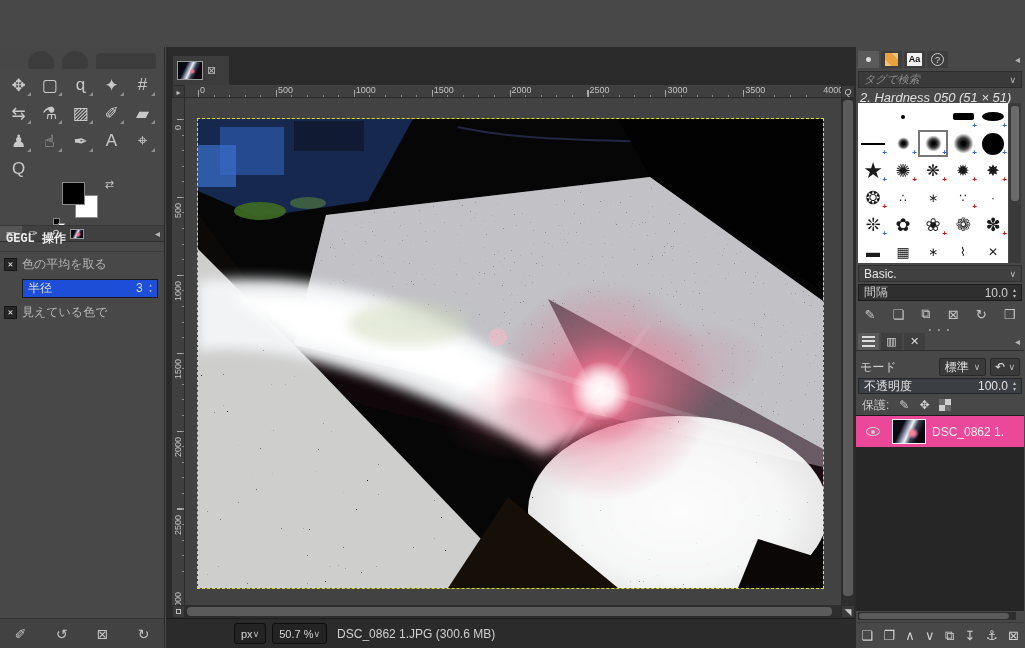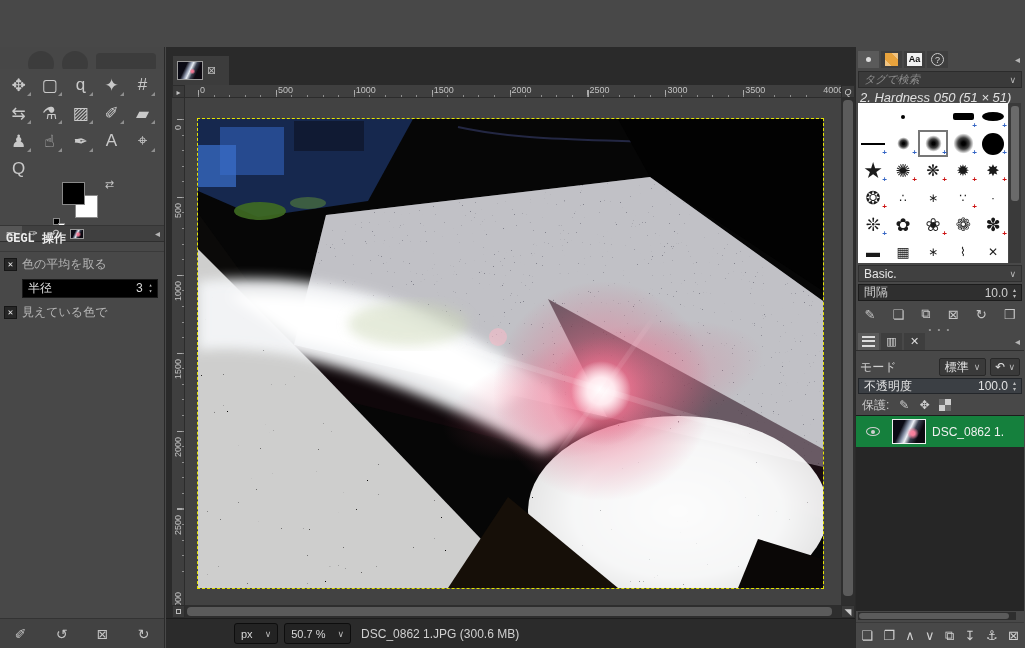--- a/index.html
+++ b/index.html
@@ -57,21 +57,21 @@
   .minithumb { width:14px; height:10px; border:1px solid #999;
       background:
         radial-gradient(circle at 60% 55%, rgba(255,120,150,.9) 1px, transparent 3px),
         linear-gradient(115deg, #0a0a14 30%, #8a93a8 42%, #e8eef5 50%, #3a4050 62%, #0c0810 75%);}
 
   .gegl-panel { position:absolute; left:0; top:180px; width:164px;font-family:Liberation Mono, monospace; }
   .gegl-title { font-weight:bold; color:#ececec; padding:3px 6px 4px; border-bottom:1px solid #3a3a3a; }
   .optrow { display:flex; align-items:center; padding:4px 4px 2px; color:#b4b4b4; }
   .xbox { width:13px; height:13px; background:#262626; border:1px solid #161616; color:#e8e8e8;
           font-size:9px; line-height:12px; text-align:center; margin-right:5px; }
-  .spinfield { position:relative; margin:4px 6px 2px 22px; height:19px; background:#000000;
+  .spinfield { position:relative; margin:4px 6px 2px 22px; height:19px; background:#1d4ed8;
                border:1px solid #191919; color:#dcdcdc; display:flex; align-items:center; padding:0 14px 0 5px; }
   .spinfield .val { margin-left:auto; }
   .spinner { position:absolute; right:1px; top:0; width:11px; height:100%; display:flex; flex-direction:column;
              align-items:center; justify-content:center; color:#bbb; font-size:6px; line-height:6px; }
 
   .toolbox-footer { position:absolute; left:0; top:571px; width:164px; height:30px; background:#424242;
                     border-top:1px solid #333; display:flex; align-items:center; justify-content:space-around; }
   .tfbtn { color:#c3c3c3; font-size:14px; width:24px; text-align:center; }
 
   
@@ -107,21 +107,21 @@
   .hscroll .thumb { position:absolute; left:2px; top:2px; width:645px; height:9px; background:#5b5b5b; border-radius:4px; }
   .quickmask { position:absolute; left:6px; top:558px; width:13px; height:13px; background:#3a3a3a; border:1px solid #2c2c2c; }
   .quickmask i { display:block; margin:3px; width:5px; height:5px; border:1px dashed #bbb; }
   .navpreview { position:absolute; left:675px; top:558px; width:14px; height:13px; background:#3a3a3a;
                 border:1px solid #2c2c2c; color:#ccc; font-size:9px; line-height:12px; text-align:center; }
 
   
   .statusbar { position:absolute; left:166px; top:618px; width:689px; height:30px; background:#2b2b2b;
                display:flex; align-items:center; border-top:1px solid #1d1d1d; }
   .sb-drop { height:21px; background:#232323; border:1px solid #0d0d0d; border-radius:3px; color:#d8d8d8;
-             display:flex; align-items:center; gap:12px; padding:0 6px; margin-right:6px; font-size:11px; }
+             display:flex; align-items:center; gap:0; padding:0 6px; margin-right:6px; font-size:11px; }
   .sb-drop .chev { font-size:9px; color:#bbb; }
   .sb-text { color:#d0d0d0; margin-left:4px; white-space:nowrap; }
 
   
   .rightdock { position:absolute; left:855px; top:47px; width:170px; height:601px; background:#484848;
                border-left:1px solid #2a2a2a; }
   .rd-tabs { position:absolute; left:0; top:3px; width:168px; height:19px; display:flex; align-items:center; }
   .rtab { width:21px; height:17px; margin-left:2px; display:flex; align-items:center; justify-content:center;
           background:#3e3e3e; color:#ddd; font-size:10px; }
   .rtab.active { background:#5a5a5a; }
@@ -173,21 +173,21 @@
   .chev9 { font-size:9px; color:#bbb; }
   .opacity-row { position:absolute; left:2px; top:331px; width:164px; height:16px; background:#3b3f44;
                  border:1px solid #23262a; display:flex; align-items:center; padding:0 13px 0 5px; color:#e2e2e2; }
   .opacity-row .val { margin-left:auto; }
   .lock-row { position:absolute; left:0; top:349px; width:168px; height:18px; display:flex; align-items:center;
               gap:10px; padding:0 6px; color:#c8c8c8; }
   .lockicon { font-size:12px; color:#cfcfcf; }
   .checker { width:12px; height:12px;
      background:conic-gradient(#cfcfcf 0 25%, #6a6a6a 0 50%, #cfcfcf 0 75%, #6a6a6a 0); }
   .layerlist { position:absolute; left:0; top:368px; width:168px; height:196px; background:#262626; border-top:1px solid #1c1c1c; }
-  .layerrow { position:absolute; left:0; top:0; width:168px; height:31px; background:#15803d; display:flex; align-items:center; }
+  .layerrow { position:absolute; left:0; top:0; width:168px; height:31px; background:#ec4899; display:flex; align-items:center; }
   .eye { width:14px; height:9px; margin:0 12px 0 10px; border:1.5px solid #cfcfcf; border-radius:50%; position:relative; }
   .eye::after { content:""; position:absolute; left:50%; top:50%; width:4px; height:4px; margin:-2px; background:#cfcfcf; border-radius:50%; }
   .layerthumb { width:34px; height:25px; border:1px solid #f2f2f2; margin-right:6px;
       background:
         radial-gradient(circle at 62% 58%, rgba(255,130,160,.95) 2px, transparent 6px),
         linear-gradient(115deg, #0a0a14 28%, #7f8aa0 40%, #eef2f8 50%, #3a4050 62%, #0c0810 78%); }
   .layername { color:#f0f0f0; white-space:nowrap; overflow:hidden; }
   .rd-hscroll { position:absolute; left:2px; top:565px; width:158px; height:8px; background:#2e2e2e; }
   .rd-hscroll .thumb { position:absolute; left:1px; top:1px; width:150px; height:6px; background:#5b5b5b; border-radius:3px; }
   .layer-actions { position:absolute; left:0; top:575px; width:168px; height:26px; display:flex;

